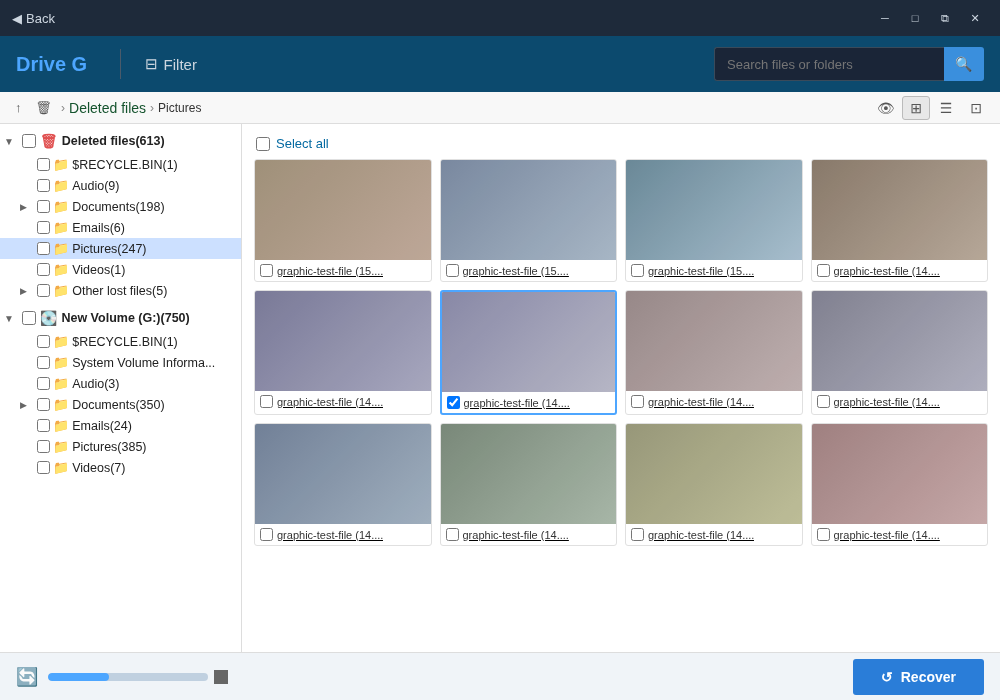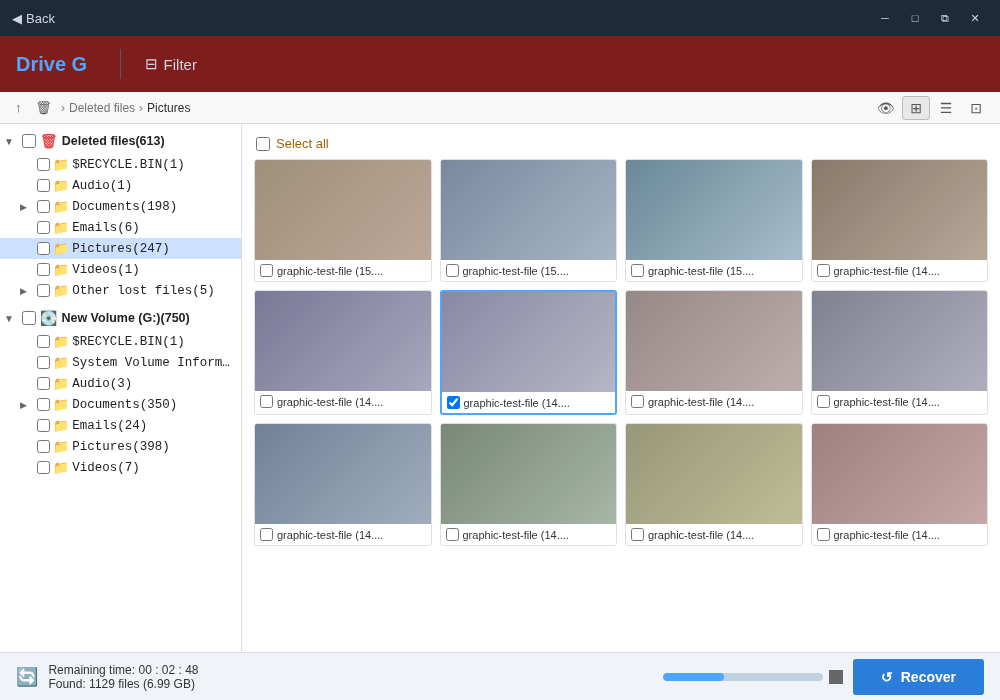--- a/index.html
+++ b/index.html
@@ -21,21 +21,21 @@
     #titlebar .win-controls {
       margin-left: auto; display: flex; gap: 4px;
     }
     #titlebar .win-btn {
       width: 26px; height: 22px; display: flex; align-items: center; justify-content: center;
       color: #cdd6e0; cursor: pointer; font-size: 11px; border-radius: 3px;
     }
 
     
     #header {
-      background: #7f1d1d;
+      background: #0c4a6e;
       height: 56px;
       display: flex;
       align-items: center;
       padding: 0 16px;
       gap: 24px;
     }
     #header .drive-title {
       color: #4da6ff;
       font-size: 20px;
       font-weight: 600;
@@ -83,21 +83,21 @@
       display: flex;
       align-items: center;
       padding: 0 10px;
       gap: 4px;
     }
     #breadcrumb .nav-btn {
       background: none; border: none; cursor: pointer; color: #555; font-size: 13px; padding: 2px 5px;
       display: flex; align-items: center;
     }
     #breadcrumb .crumb {
-      color: #737373; cursor: pointer; font-size: 12px;
+      color: #14532d; cursor: pointer; font-size: 14px;
     }
     #breadcrumb .crumb-sep {
       color: #888; font-size: 12px;
     }
     #breadcrumb .crumb-current {
       color: #333; font-size: 12px;
     }
     #breadcrumb .view-controls {
       margin-left: auto; display: flex; gap: 2px;
     }
@@ -125,42 +125,42 @@
       padding: 4px 0;
     }
     .tree-item {
       display: flex; align-items: center; gap: 3px;
       padding: 3px 4px 3px 6px;
       cursor: pointer; color: #222; font-size: 12.5px;
       white-space: nowrap;
     }
     .tree-item.selected { background: #cce0ff; }
     .tree-item .expand-icon { width: 14px; font-size: 10px; color: #666; flex-shrink: 0; }
-    .tree-item-label { overflow: hidden; text-overflow: ellipsis; font-family: Liberation Mono, monospace; }
+    .tree-item-label { overflow: hidden; text-overflow: ellipsis; }
 
     .section-header {
       display: flex; align-items: center; gap: 4px;
       padding: 5px 4px 5px 4px;
       cursor: pointer; font-size: 12.5px; font-weight: 600; color: #222;
     }
     .section-header .expand-icon { width: 14px; font-size: 10px; color: #666; }
     .indent1 { padding-left: 20px; }
 
     
     #file-area {
       flex: 1;
       overflow-y: auto;
       padding: 8px;
       background: #fff;
     }
     #select-all-bar {
       display: flex; align-items: center; gap: 6px;
       padding: 4px 6px 8px 6px;
     }
-    #select-all-bar label { font-size: 13px; color: #a16207; cursor: pointer; }
+    #select-all-bar label { font-size: 13px; color: #0369a1; cursor: pointer; }
 
     .file-grid {
       display: grid;
       grid-template-columns: repeat(4, 1fr);
       gap: 8px;
       padding: 0 4px;
     }
     .file-card {
       border: 1px solid #e0e0e0;
       border-radius: 3px;
@@ -175,20 +175,21 @@
       display: flex; align-items: center; justify-content: center;
       overflow: hidden;
     }
     .file-card .thumb-inner {
       width: 100%; height: 100%;
       background-size: cover; background-position: center;
     }
     .file-card .file-info {
       display: flex; align-items: center; gap: 4px;
       padding: 4px 5px;
+      text-decoration: underline;
     }
     .file-card .file-name { font-size: 11px; color: #333; overflow: hidden; text-overflow: ellipsis; white-space: nowrap; }
 
     
     #file-area::-webkit-scrollbar { width: 8px; }
     #file-area::-webkit-scrollbar-track { background: #f0f0f0; }
     #file-area::-webkit-scrollbar-thumb { background: #bbb; border-radius: 4px; }
     #sidebar::-webkit-scrollbar { width: 6px; }
     #sidebar::-webkit-scrollbar-track { background: #f0f0f0; }
     #sidebar::-webkit-scrollbar-thumb { background: #bbb; }
@@ -248,20 +249,26 @@
   </div>
 </div>
 
 <div id="header">
   <span class="drive-title">Drive G</span>
   <div class="divider"></div>
   <div class="filter-btn">
     <span>⊟</span>
     <span>Filter</span>
   </div>
+  <div class="search-wrap">
+    <input class="search-input" type="text" placeholder="Search files or folders" style="">
+    <button class="search-btn">
+      <span>🔍</span>
+    </button>
+  </div>
 </div>
 
 <div id="breadcrumb">
   <button class="nav-btn">↑</button>
   <button class="nav-btn">🗑</button>
   <span style="color:#888;font-size:12px;">›</span>
   <span class="crumb">Deleted files</span>
   <span class="crumb-sep">›</span>
   <span class="crumb-current">Pictures</span>
   <div class="view-controls">
@@ -286,21 +293,21 @@
     <div class="tree-item indent1">
       <span class="expand-icon"></span>
       <input type="checkbox" style="width: 13px; height: 13px;">
       <span style="color:#e0a020;font-size:13px;">📁</span>
       <span class="tree-item-label">$RECYCLE.BIN(1)</span>
     </div>
     <div class="tree-item indent1">
       <span class="expand-icon"></span>
       <input type="checkbox" style="width: 13px; height: 13px;">
       <span style="color:#e0a020;font-size:13px;">📁</span>
-      <span class="tree-item-label">Audio(1)</span>
+      <span class="tree-item-label">Audio(9)</span>
     </div>
     <div class="tree-item indent1">
       <span class="expand-icon" style="font-size:9px;">▶</span>
       <input type="checkbox" style="width: 13px; height: 13px;">
       <span style="color:#e0a020;font-size:13px;">📁</span>
       <span class="tree-item-label">Documents(198)</span>
     </div>
     <div class="tree-item indent1">
       <span class="expand-icon"></span>
       <input type="checkbox" style="width: 13px; height: 13px;">
@@ -360,21 +367,21 @@
     <div class="tree-item indent1">
       <span class="expand-icon"></span>
       <input type="checkbox" style="width: 13px; height: 13px;">
       <span style="color:#e0a020;font-size:13px;">📁</span>
       <span class="tree-item-label">Emails(24)</span>
     </div>
     <div class="tree-item indent1">
       <span class="expand-icon"></span>
       <input type="checkbox" style="width: 13px; height: 13px;">
       <span style="color:#e0a020;font-size:13px;">📁</span>
-      <span class="tree-item-label">Pictures(398)</span>
+      <span class="tree-item-label">Pictures(385)</span>
     </div>
     <div class="tree-item indent1">
       <span class="expand-icon"></span>
       <input type="checkbox" style="width: 13px; height: 13px;">
       <span style="color:#e0a020;font-size:13px;">📁</span>
       <span class="tree-item-label">Videos(7)</span>
     </div>
   </div>
 
   <div id="file-area">
@@ -490,24 +497,20 @@
       <input type="checkbox" style="width: 13px; height: 13px;">
       <span class="file-name">graphic-test-file (14....</span>
     </div>
   </div>
       </div>
   </div>
 </div>
 
 <div id="bottombar">
   <span style="color:#4da6ff;font-size:18px;">🔄</span>
-  <div class="bottom-info">
-    <div class="time-line">Remaining time: 00 : 02 : 48</div>
-    <div class="found-line">Found: 1129 files (6.99 GB)</div>
-  </div>
   <div class="progress-wrap">
     <div class="progress-bar-outer">
       <div class="progress-bar-inner" id="progress-bar" style="width: 38%;"></div>
     </div>
     <div class="progress-stop"></div>
   </div>
   <button class="recover-btn">
     <span>↺</span>
     <span>Recover</span>
   </button>

